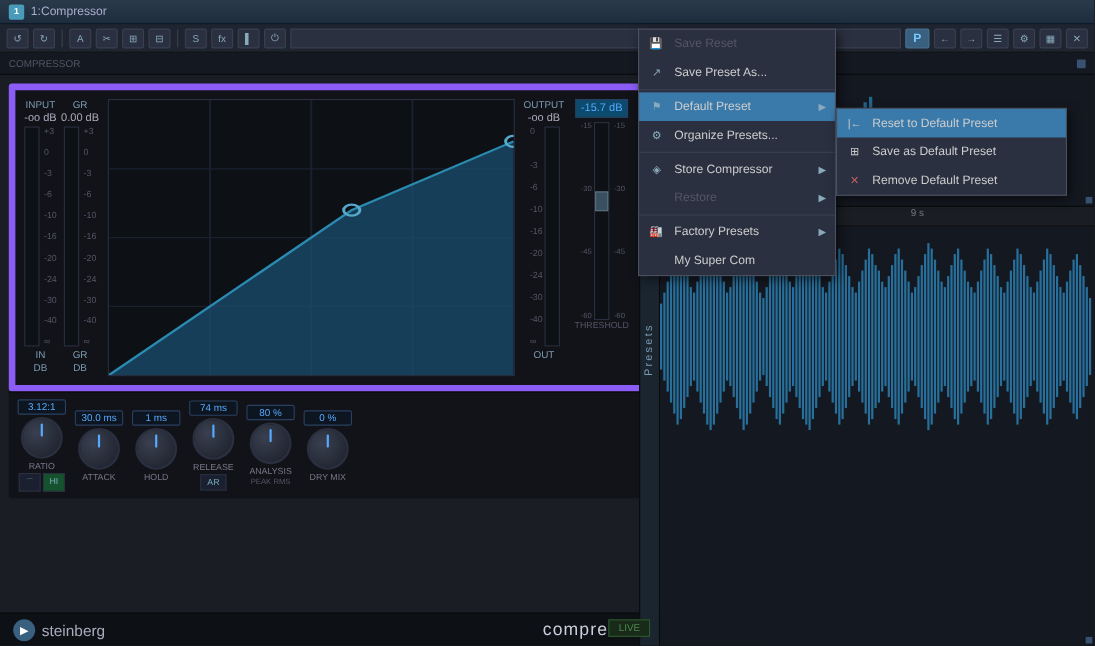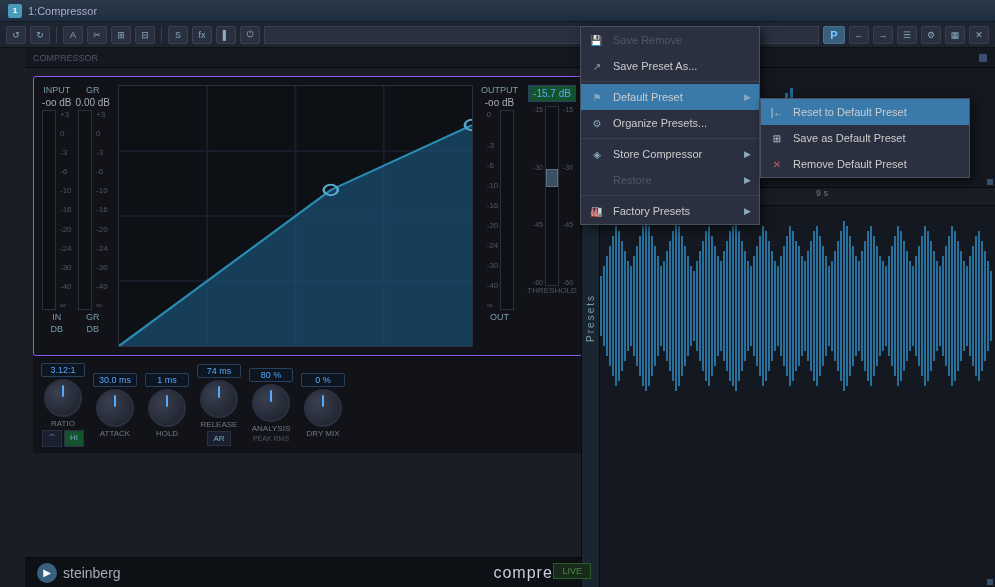--- a/index.html
+++ b/index.html
@@ -75,21 +75,20 @@
       display: flex;
       height: calc(587px - 48px);
     }
 
     
     #plugin-area {
       width: 600px;
       background: #1a1e24;
       border-right: 1px solid #0a0a0a;
       position: relative;
-      padding-left: 25px;
     }
 
     
     #plugin-header {
       height: 20px;
       background: #141820;
       display: flex;
       align-items: center;
       padding: 0 8px;
       border-bottom: 1px solid #0a0a0a;
@@ -100,21 +99,21 @@
       padding: 8px;
       height: calc(100% - 50px);
     }
 
     
     #meters-section {
       display: flex;
       gap: 4px;
       height: 280px;
       background: #111318;
-      border: 1px solid #8b5cf6;
+      border: 6px solid #8b5cf6;
       border-radius: 3px;
       padding: 8px;
     }
 
     .meter-group {
       display: flex;
       flex-direction: column;
       align-items: center;
       gap: 2px;
     }
@@ -353,21 +352,21 @@
     }
 
     
     #comp-graph {
       width: 100%;
       height: 100%;
     }
 
     
     .threshold-display {
-      background: #14532d;
+      background: #0c4a6e;
       border: 1px solid #2a4060;
       color: #5af;
       font-size: 10px;
       padding: 2px 4px;
       text-align: center;
       margin-bottom: 4px;
     }
 
     
     .timeline-marker {
@@ -685,21 +684,21 @@
       </svg>
       <div style="position:absolute;bottom:2px;right:2px;">
         <div style="width:6px;height:6px;background:#3a5070;"></div>
       </div>
     </div>
 
     <div id="timeline">
       <div style="position:relative;width:100%;height:100%;">
         <span class="timeline-marker" style="left:20px;">7 s</span>
         <span class="timeline-marker" style="left:120px;">8 s</span>
-        <span class="timeline-marker" style="left:208px;">9 s</span>
+        <span class="timeline-marker" style="left:220px;">9 s</span>
       </div>
     </div>
 
     <div id="waveform-bottom">
       <svg width="100%" height="100%">
         <rect x="0" y="0" width="100%" height="100%" fill="#141820"></rect>
 
         <g fill="#2a7aaa" opacity="0.9">
           <rect x="0" y="70" width="2" height="60"></rect>
           <rect x="3" y="60" width="2" height="80"></rect>
@@ -840,21 +839,21 @@
     </div>
   </div>
 </div>
 
 <div id="menu-overlay">
 
   <div id="main-menu">
 
     <div class="menu-item disabled">
       <span class="menu-icon">💾</span>
-      <span class="menu-label">Save Remove</span>
+      <span class="menu-label">Save Reset</span>
     </div>
 
     <div class="menu-item">
       <span class="menu-icon">↗</span>
       <span class="menu-label">Save Preset As...</span>
     </div>
     <div class="menu-separator"></div>
 
     <div class="menu-item active">
       <span class="menu-icon">⚑</span>
@@ -880,20 +879,24 @@
       <span class="submenu-arrow">▶</span>
     </div>
     <div class="menu-separator"></div>
 
     <div class="menu-item">
       <span class="menu-icon">🏭</span>
       <span class="menu-label">Factory Presets</span>
       <span class="submenu-arrow">▶</span>
     </div>
 
+    <div class="menu-item">
+      <span class="menu-icon"></span>
+      <span class="menu-label">My Super Com</span>
+    </div>
   </div>
 
   <div id="default-preset-submenu">
 
     <div class="submenu-item selected">
       <span class="sub-icon">|←</span>
       <span class="sub-label">Reset to Default Preset</span>
     </div>
 
     <div class="submenu-item">

